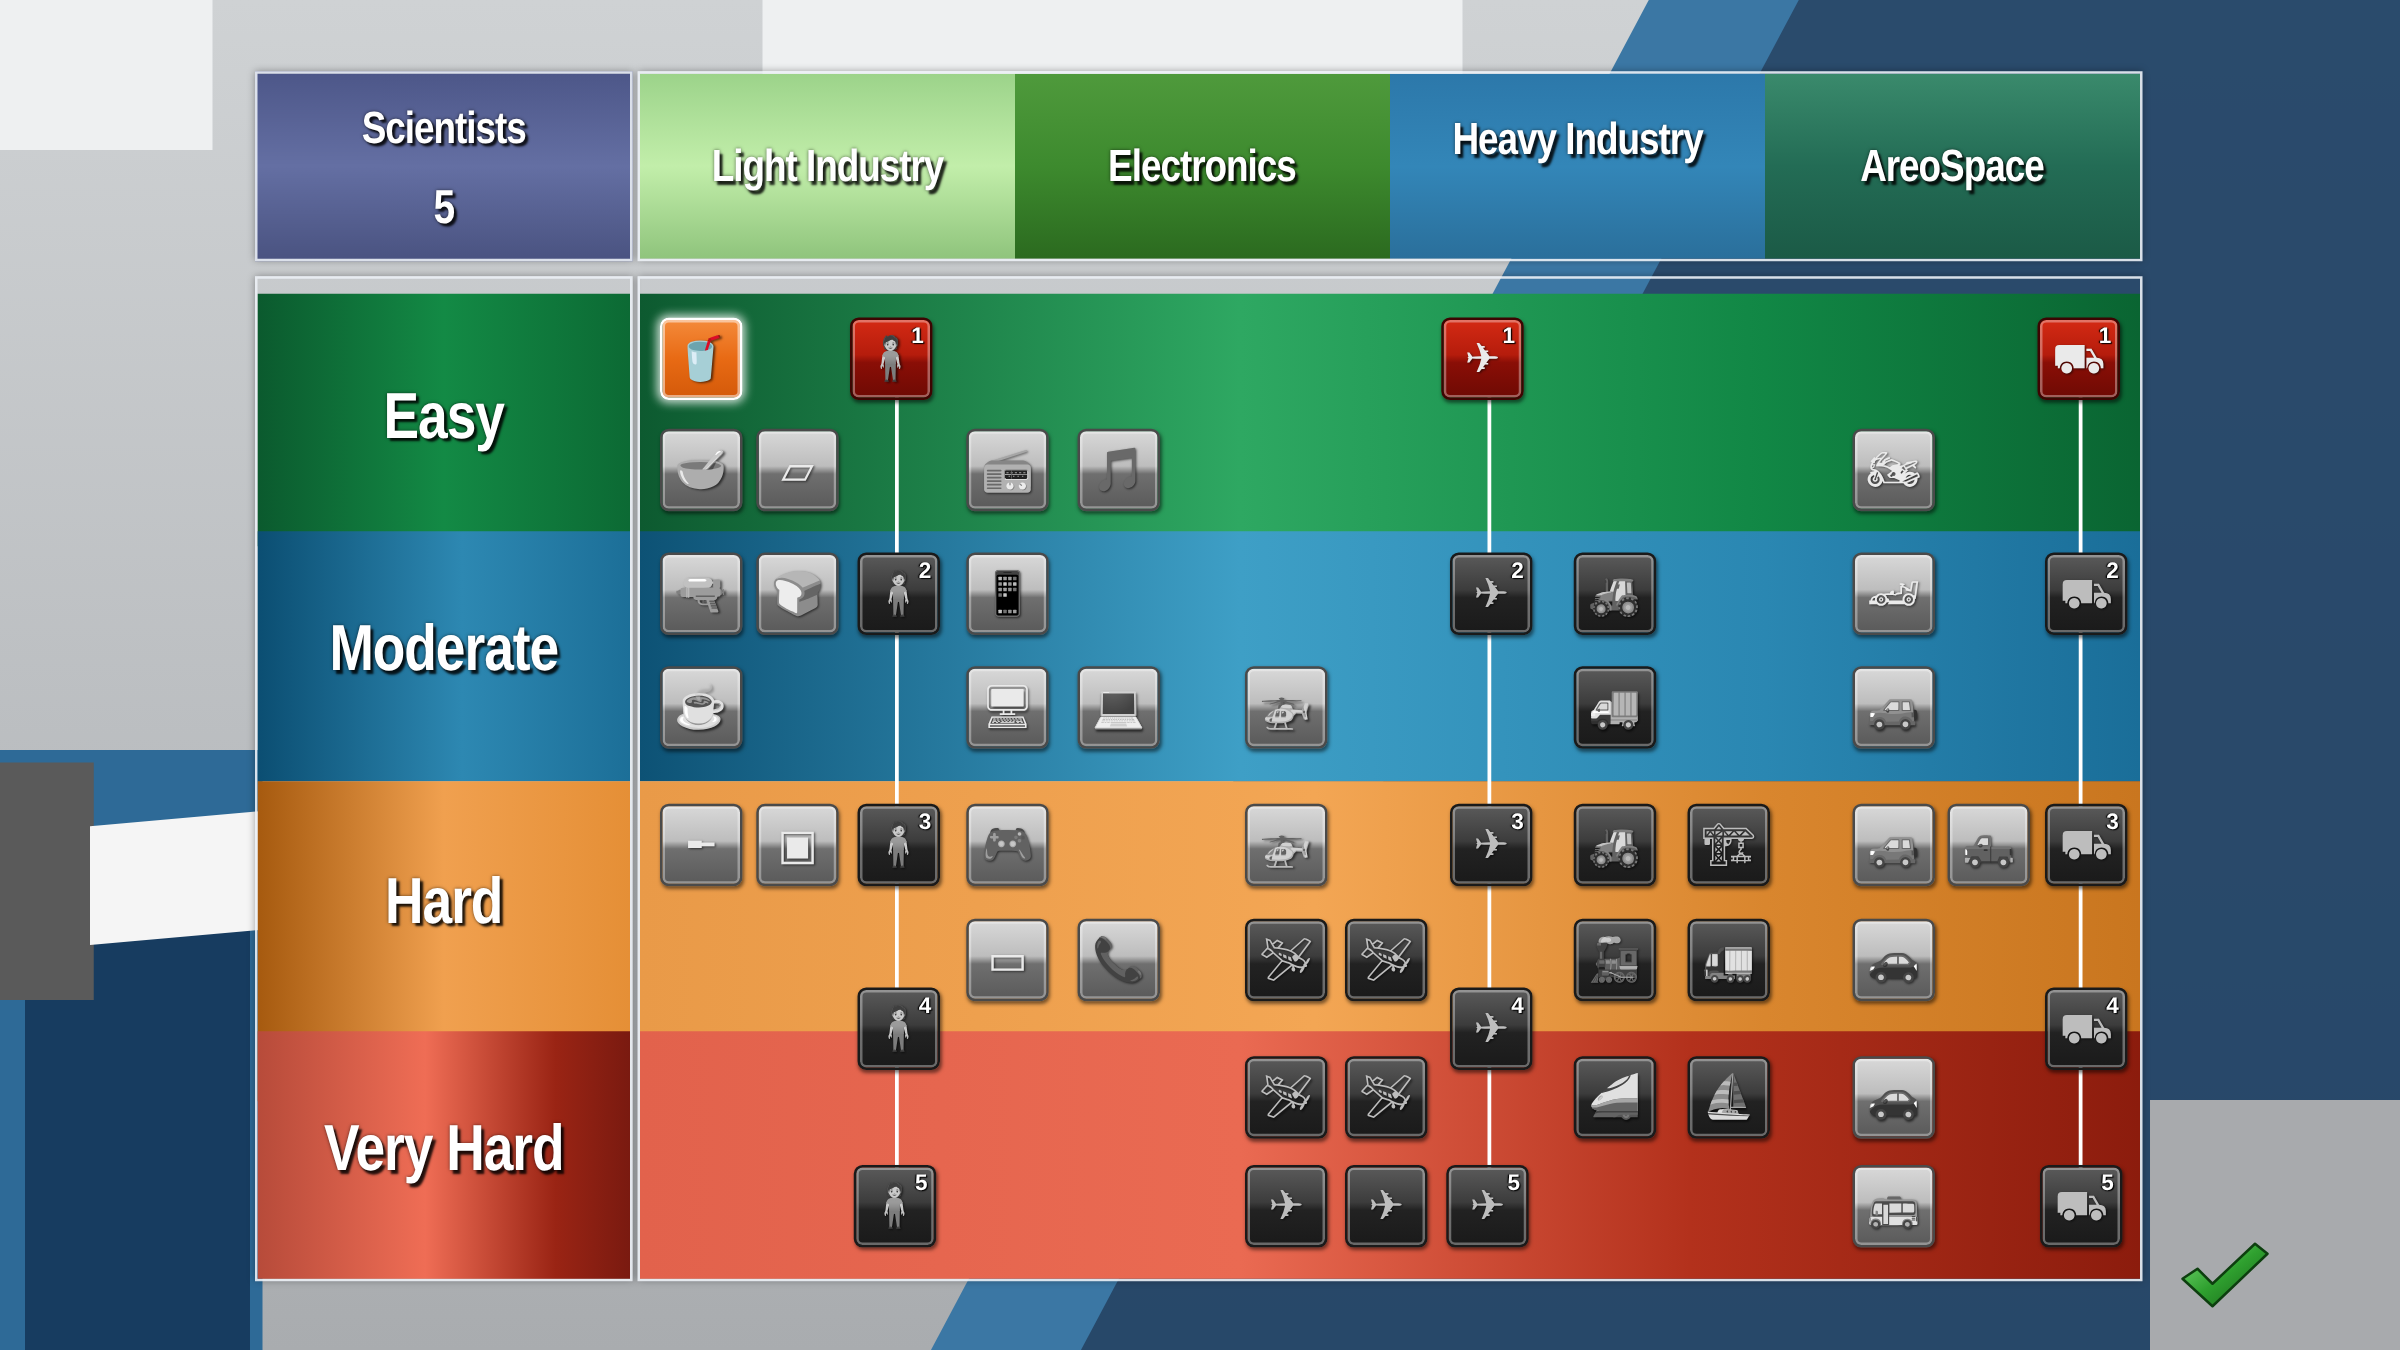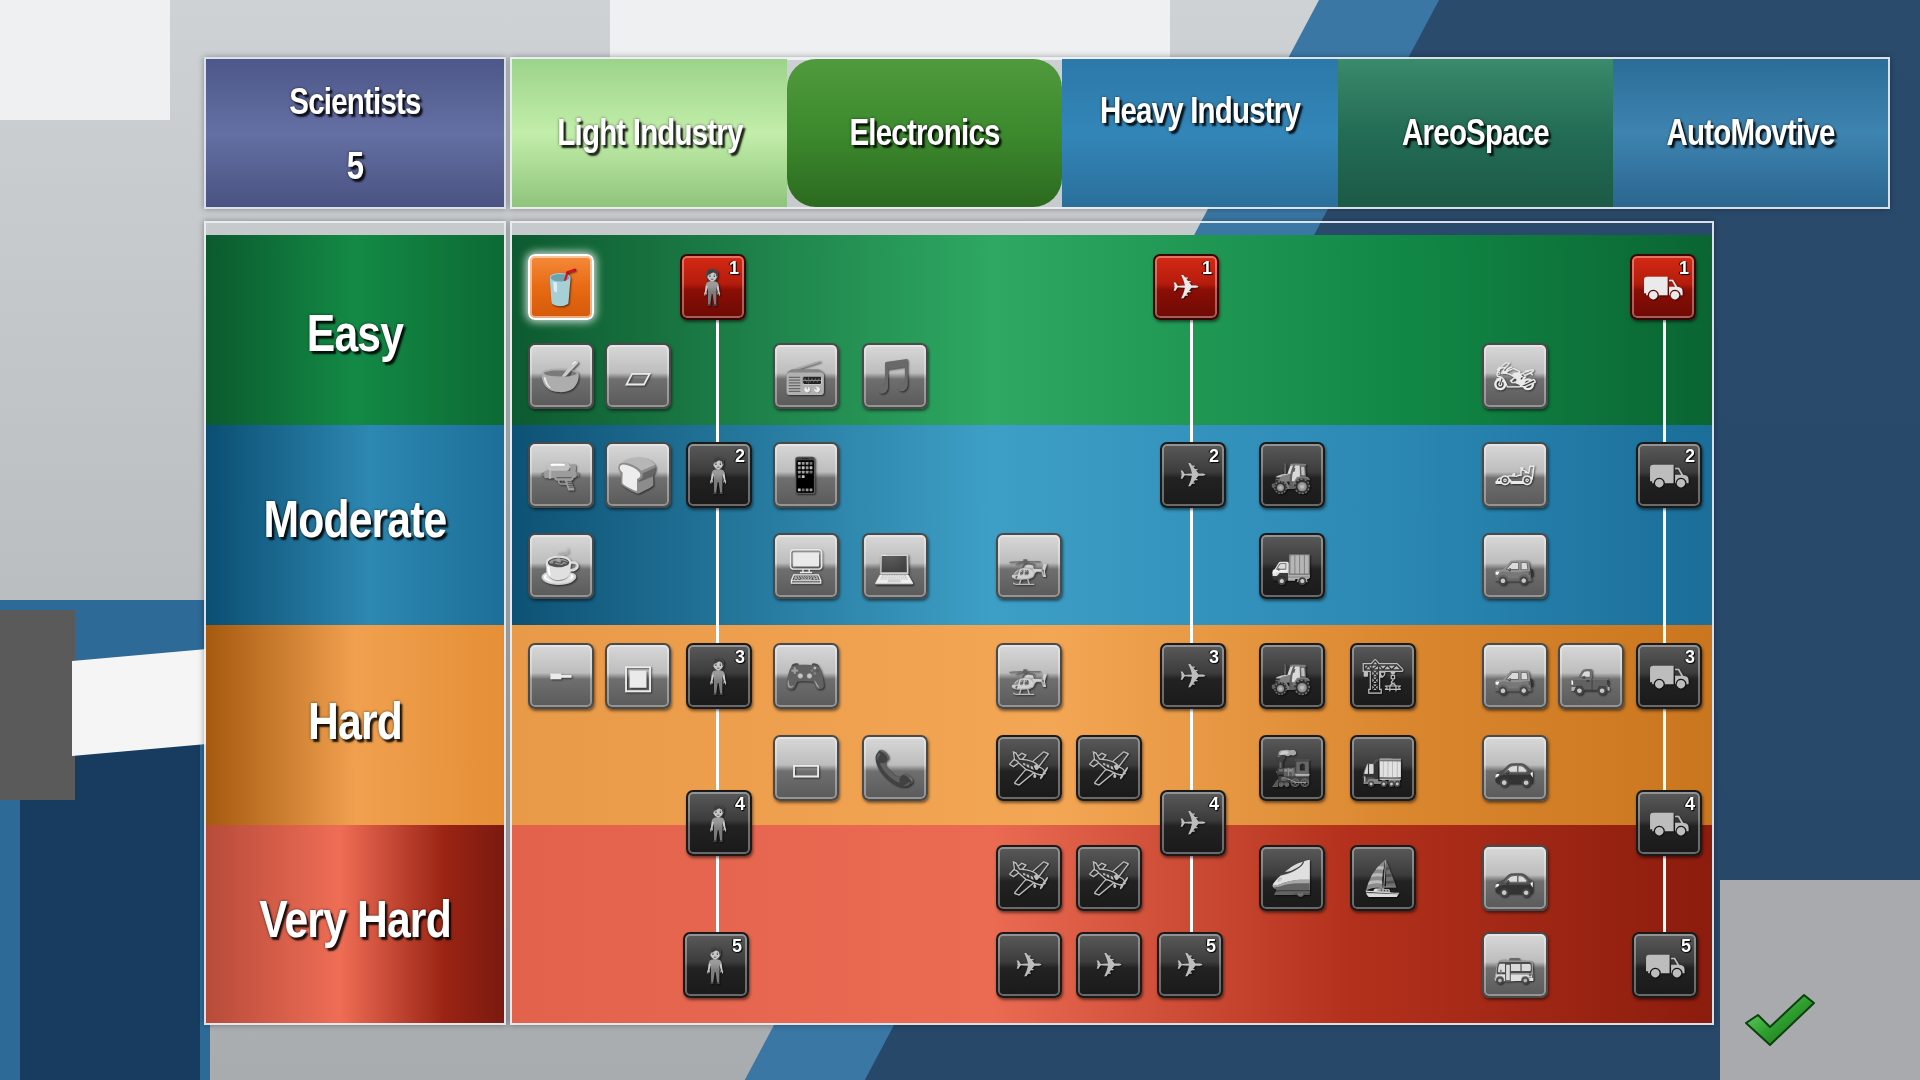--- a/index.html
+++ b/index.html
@@ -17,24 +17,24 @@
   .bg .diag-mid { position: absolute; left: 1000px; top: -50px; width: 120px; height: 1300px; background: #3b77a4; transform: skewX(-28deg); }
   .bg .shelf-l { position: absolute; left: 0; top: 600px; width: 210px; height: 480px; background: #2e6a97; }
   .bg .shelf-l2 { position: absolute; left: 20px; top: 720px; width: 180px; height: 360px; background: #173c60; }
   .bg .machine { position: absolute; left: 0; top: 610px; width: 75px; height: 190px; background: #5a5a5a; }
   .bg .paper { position: absolute; left: 72px; top: 655px; width: 135px; height: 95px; background: #f5f5f5; transform: skewY(-5deg); }
   .bg .floor-r { position: absolute; left: 1720px; top: 880px; width: 200px; height: 200px; background: #a8aaad; }
 
   
   .panel { position: absolute; border: 2px solid rgba(235,240,245,.9); box-shadow: 0 0 6px rgba(0,0,0,.35); overflow: hidden; }
   .sci-box { left: 204px; top: 57px; width: 302px; height: 152px; background: linear-gradient(180deg, #4d5789 0%, #646fa3 50%, #4a5381 100%); }
-  .hdr-box { left: 510px; top: 57px; width: 1380px; height: 152px; display: flex; }
+  .hdr-box { left: 510px; top: 57px; width: 1204px; height: 152px; display: flex; }
   .hdr-col { flex: 1; position: relative; display: flex; align-items: center; justify-content: center; }
   .hdr-col.c0 { background: linear-gradient(180deg, #9cd38a 0%, #c2eeaa 50%, #8fc47c 100%); }
-  .hdr-col.c1 { background: linear-gradient(180deg, #4f9a3c 0%, #3d8a2e 50%, #2b6a1f 100%); border-radius: 29px; }
+  .hdr-col.c1 { background: linear-gradient(180deg, #4f9a3c 0%, #3d8a2e 50%, #2b6a1f 100%); }
   .hdr-col.c2 { background: linear-gradient(180deg, #3a8a6c 0%, #236c55 50%, #1b5a46 100%); }
   .hdr-col.c3 { background: linear-gradient(180deg, #2c78aa 0%, #3386b8 50%, #2a6f9b 100%); }
   .hdr-col.c4 { background: linear-gradient(180deg, #2b6d98 0%, #3e84b1 50%, #2a6690 100%); }
   .hdr-col.c3 .hdr-label { margin-top: -44px; }
 
   .game-text {
     color: #fff;
     font-family: "Liberation Sans", sans-serif;
     font-weight: bold;
     letter-spacing: -1px;
@@ -123,23 +123,20 @@
   </div>
   <div class="hdr-col c1">
     <span class="hdr-label game-text">Electronics</span>
   </div>
   <div class="hdr-col c3">
     <span class="hdr-label game-text">Heavy Industry</span>
   </div>
   <div class="hdr-col c2">
     <span class="hdr-label game-text">AreoSpace</span>
   </div>
-  <div class="hdr-col c4">
-    <span class="hdr-label game-text">AutoMovtive</span>
-  </div>
 </div>
 
 <div class="panel labels-box">
   <div class="band b-easy">
     <div class="row-label game-text" style="top:68px;">Easy</div>
   </div>
   <div class="band b-mod">
     <div class="row-label game-text" style="top:64px;">Moderate</div>
   </div>
   <div class="band b-hard">

